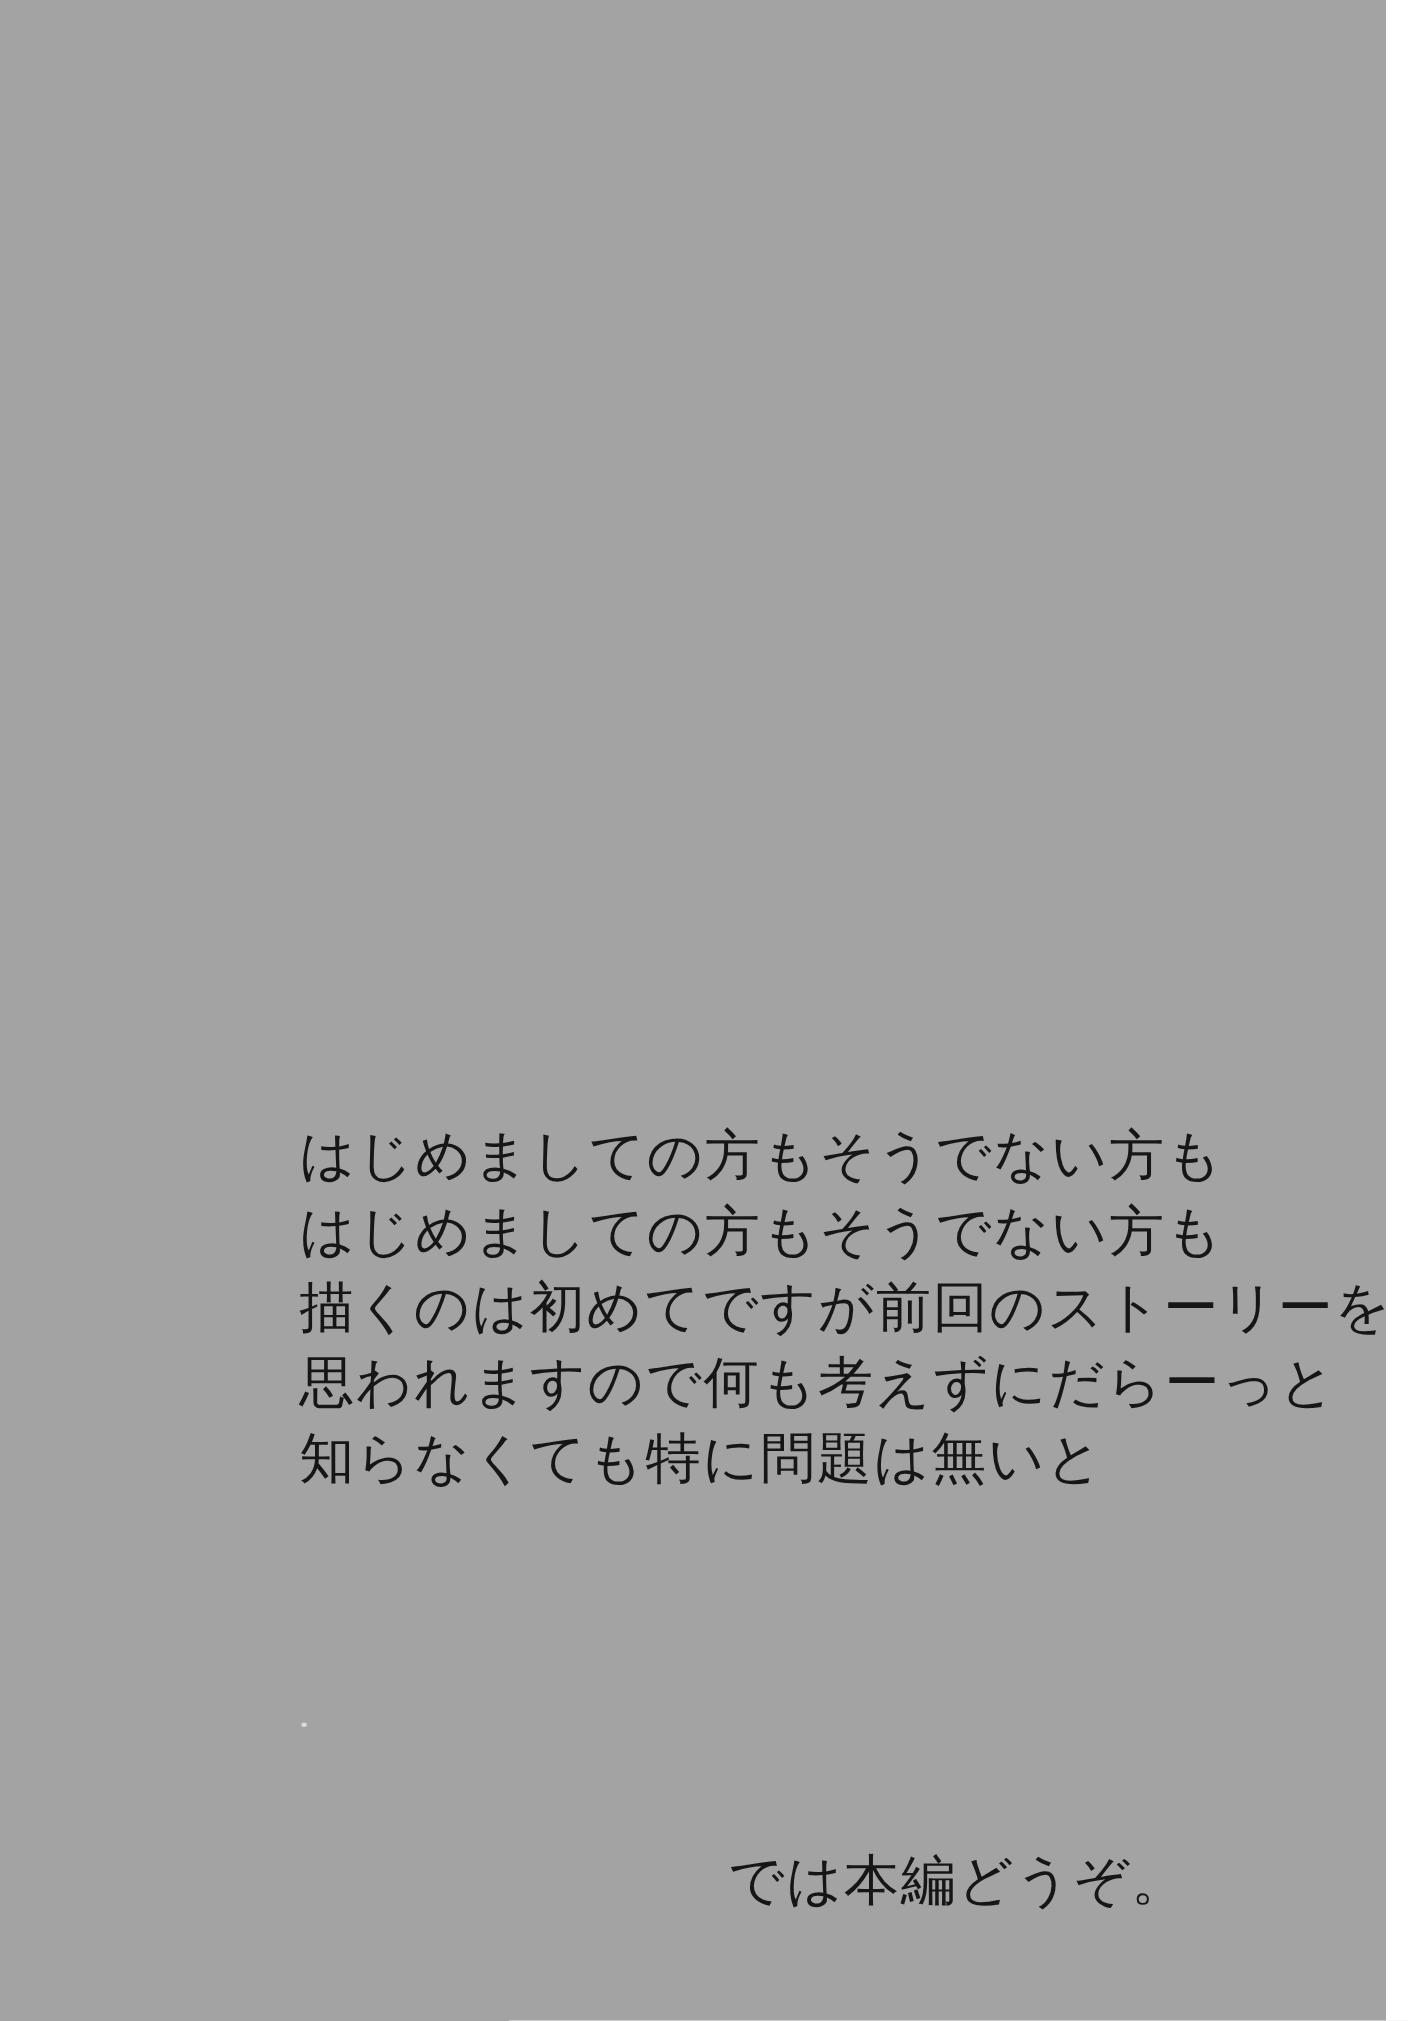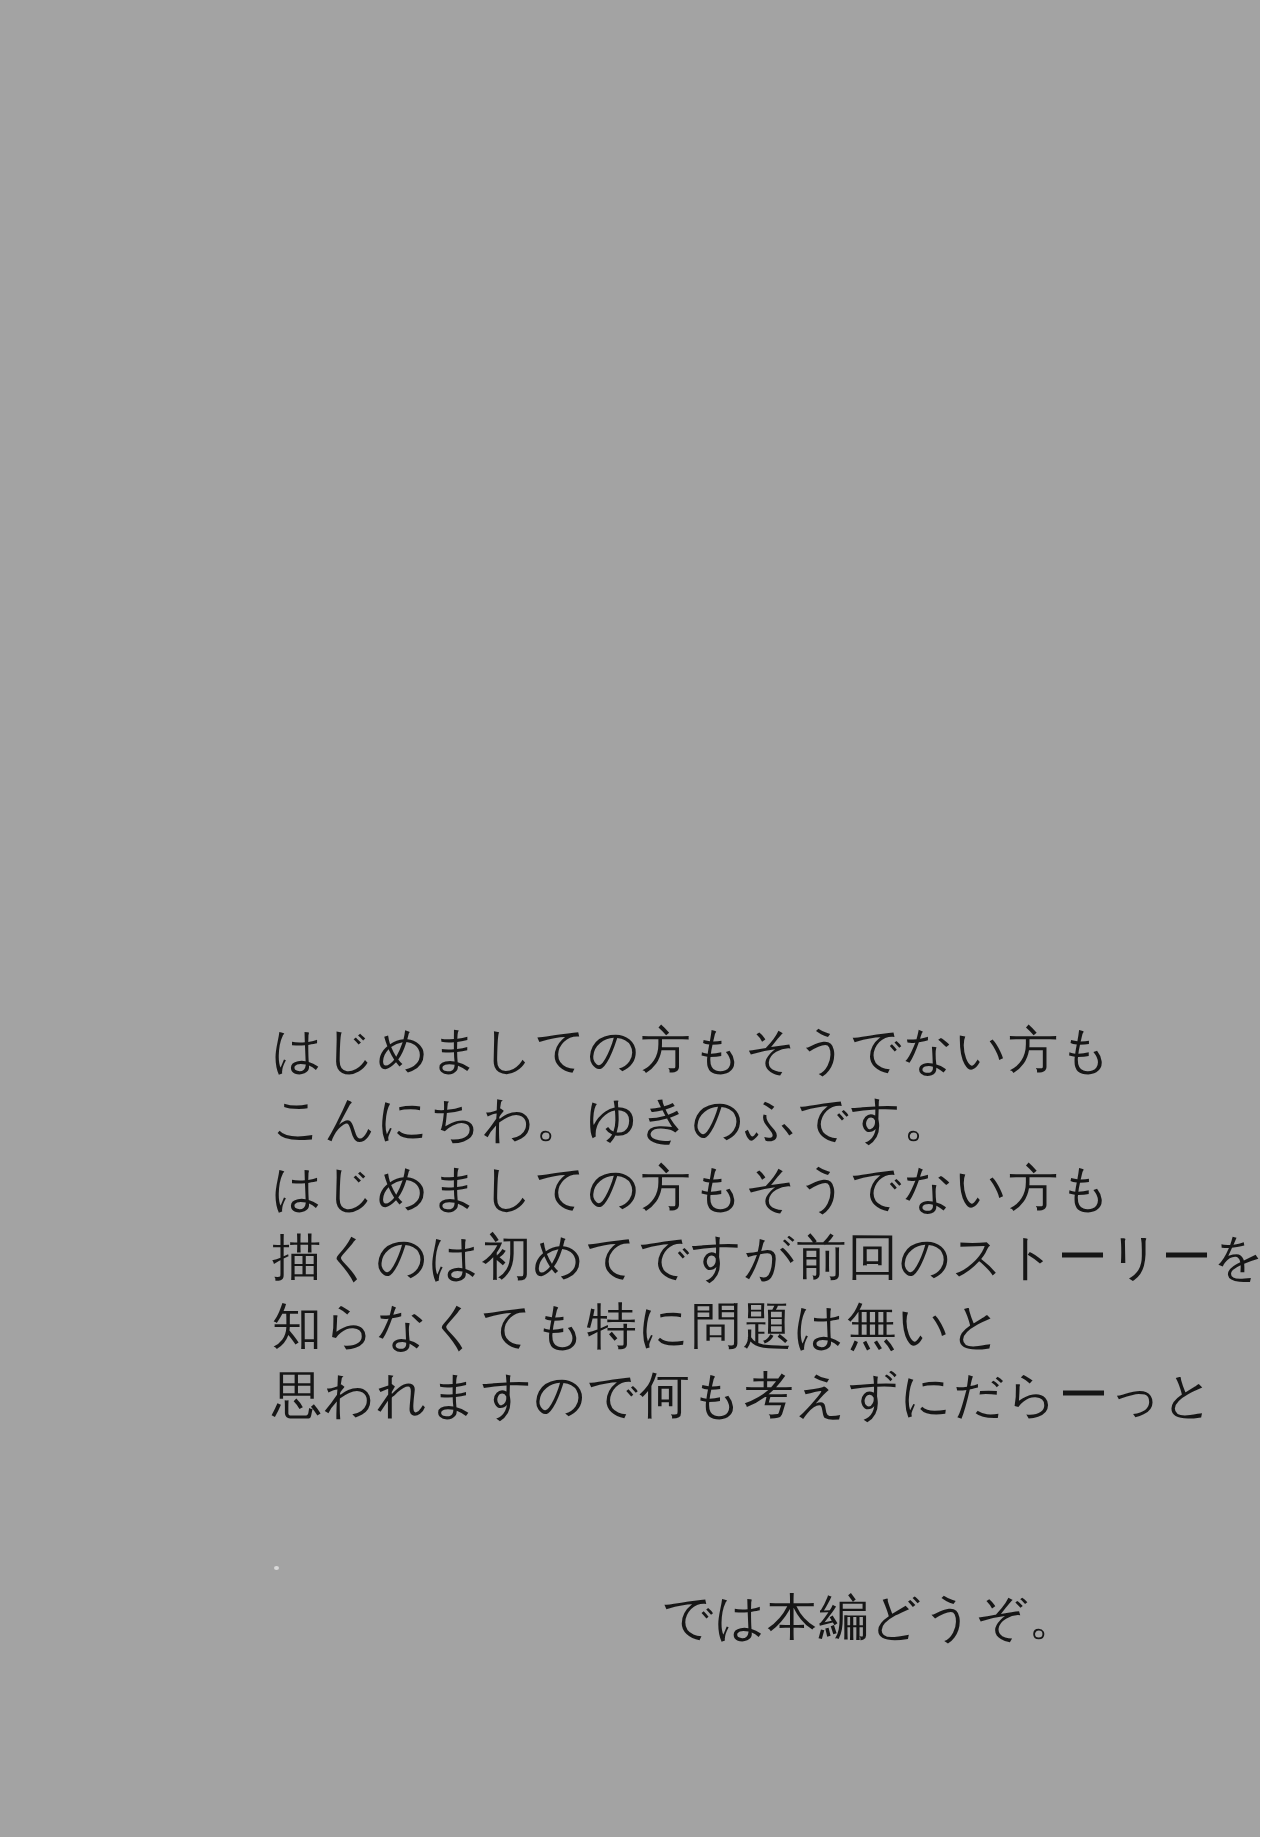--- a/index.html
+++ b/index.html
@@ -22,21 +22,21 @@
     color: #161616;
     font-size: 50px;
     line-height: 69px;
     letter-spacing: 1.5px;
     font-weight: 500;
     white-space: nowrap;
   }
   .closing {
     position: absolute;
     left: 662px;
-    top: 1588px;
+    top: 1680px;
     color: #161616;
     font-size: 50px;
     line-height: 58px;
     letter-spacing: 1.5px;
     font-weight: 500;
     white-space: nowrap;
   }
   .speck {
     position: absolute;
     left: 274px;
@@ -46,21 +46,20 @@
     background: #d9d9d9;
     border-radius: 50%;
   }
 </style>
 </head>
 <body>
 
 <div class="page">
   <div class="foreword">
     <div class="line">はじめましての方もそうでない方も</div>
-    <div class="line">こんにちわ。ゆきのふです。</div>
     <div class="line">はじめましての方もそうでない方も</div>
     <div class="line">描くのは初めてですが前回のストーリーを</div>
+    <div class="line">思われますので何も考えずにだらーっと</div>
     <div class="line">知らなくても特に問題は無いと</div>
-    <div class="line">思われますので何も考えずにだらーっと</div>
   </div>
   <div class="closing">では本編どうぞ。</div>
   <div class="speck"></div>
 </div>
 
 </body></html>

